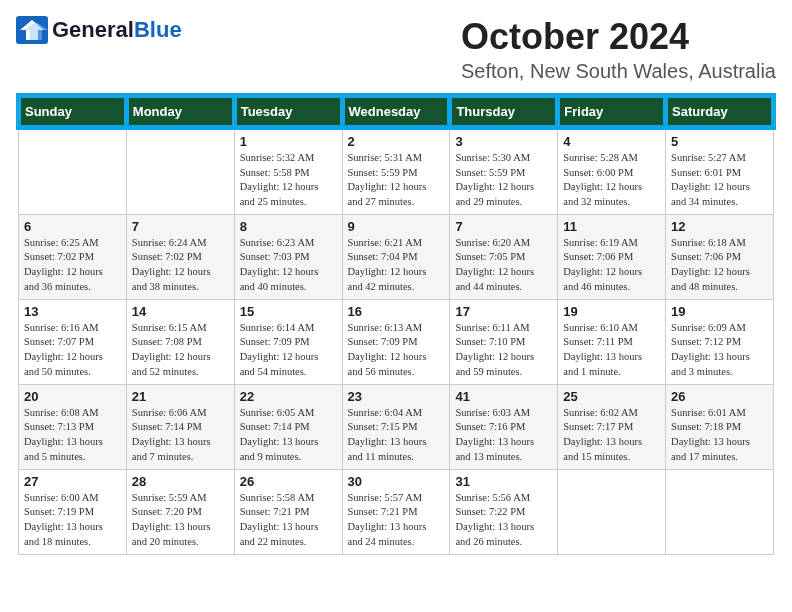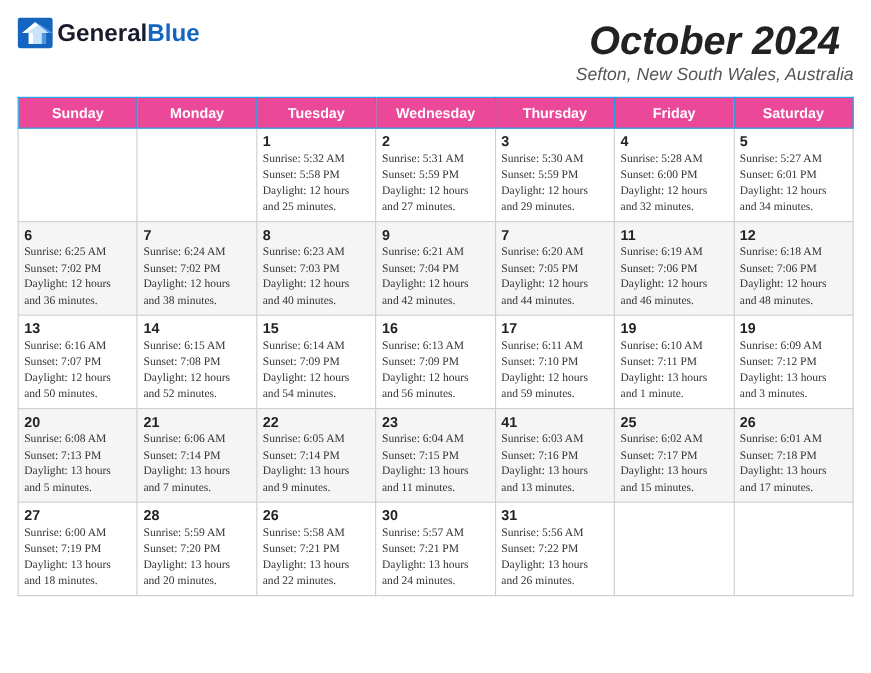--- a/index.html
+++ b/index.html
@@ -28,46 +28,45 @@
       color: #1a1a2e;
       line-height: 1;
     }
     .logo-text .blue { color: #1565c0; }
     .logo-row {
       display: flex;
       align-items: center;
       gap: 4px;
     }
     .title-block {
-      text-align: center;
-      font-style: italic;
+      text-align: left;
     }
     .month-title {
       font-size: 36px;
       font-weight: bold;
       color: #222;
     }
     .location-title {
-      font-size: 16px;
+      font-size: 20px;
       color: #555;
       margin-top: 2px;
     }
     .calendar {
       width: 100%;
       border-collapse: collapse;
       font-size: 11px;
     }
     .calendar thead th {
-      background-color: #ec4899;
+      background-color: #14532d;
       color: #fff;
       padding: 6px 4px;
-      text-align: center;
+      text-align: left;
       font-size: 13px;
       font-weight: bold;
-      border: 1px solid #0ea5e9;
+      border: 5px solid #0ea5e9;
     }
     .calendar tbody td {
       border: 1px solid #ccc;
       vertical-align: top;
       padding: 4px 5px;
       height: 85px;
       width: 108px;
     }
     .calendar tbody tr:nth-child(even) {
       background-color: #f5f5f5;

